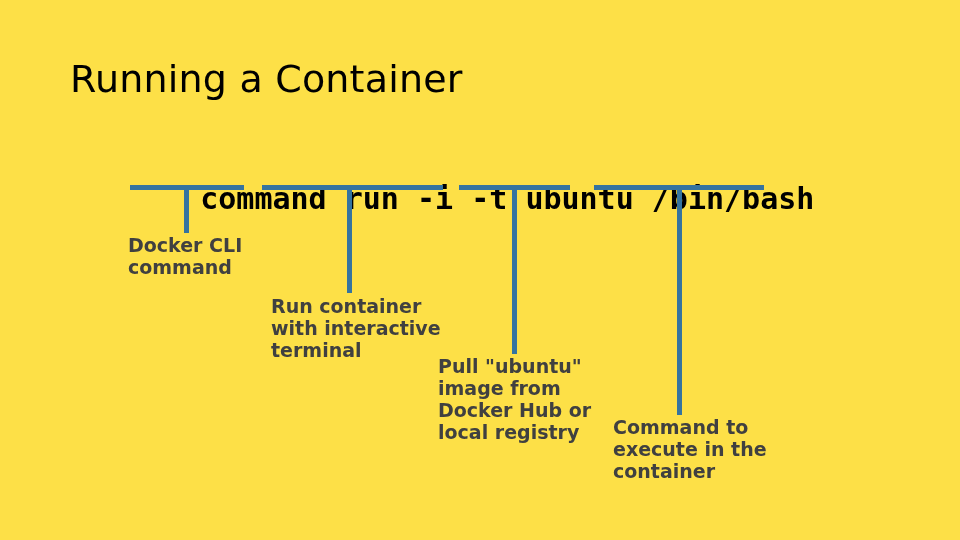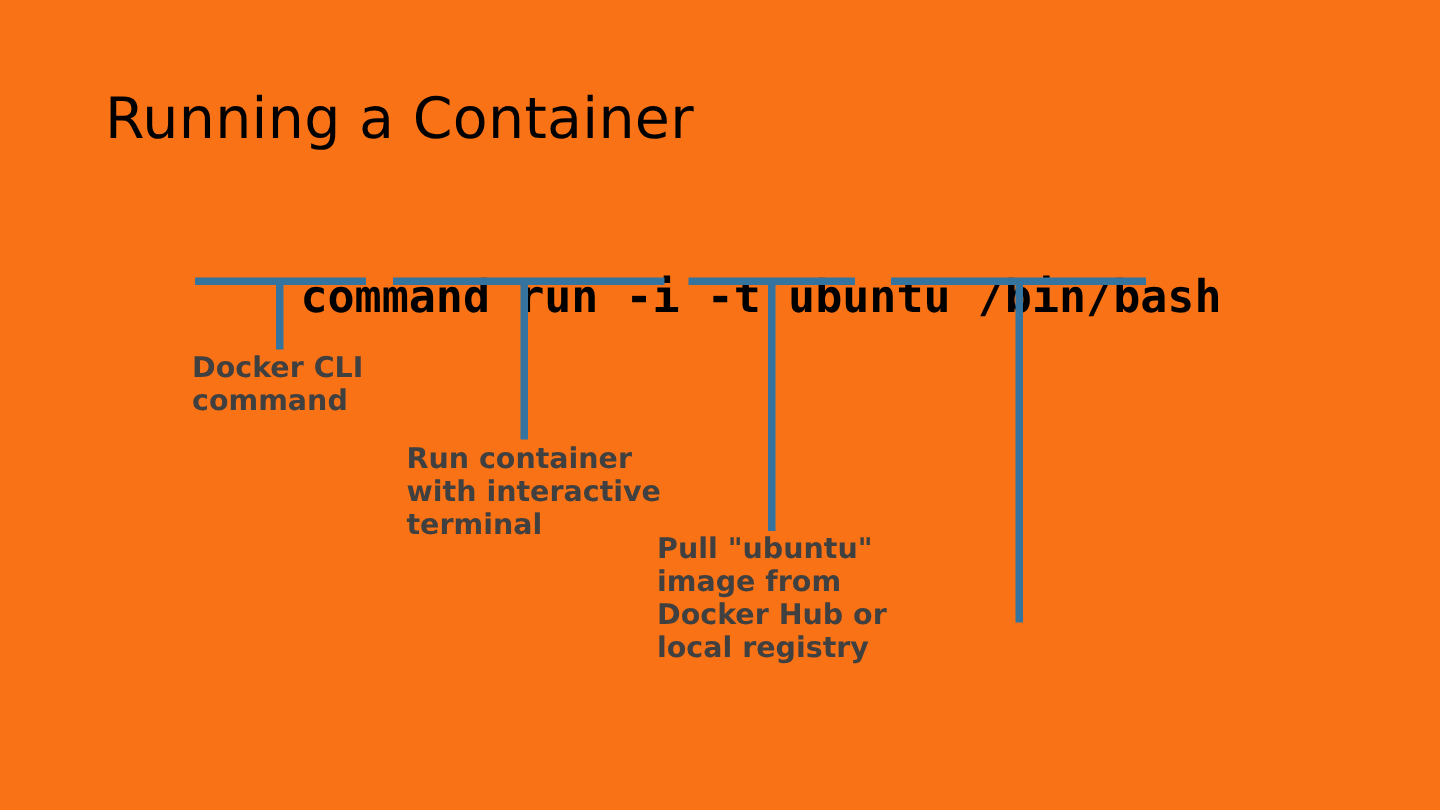--- a/index.html
+++ b/index.html
@@ -10,21 +10,21 @@
     width: 960px;
     height: 540px;
     background: #FFFFFF;
     font-family: "Liberation Sans", sans-serif;
     overflow: hidden;
   }
   #slide {
     position: relative;
     width: 960px;
     height: 540px;
-    background: #f97316;
+    background: #fde047;
   }
 
   
   #slide-title {
     position: absolute;
     left: 70px;
     top: 57px;
     font-family: "DejaVu Sans", sans-serif;
     font-size: 38px;
     font-weight: 400;
@@ -96,14 +96,15 @@
   <div class="dropline" style="left:347px; top:186px; height:107px;"></div>
   <div class="dropline" style="left:512px; top:186px; height:168px;"></div>
   <div class="dropline" style="left:677px; top:186px; height:229px;"></div>
 
   <div class="callout" id="callout-0">Docker CLI command</div>
 
   <div class="callout" id="callout-1">Run container with interactive terminal</div>
 
   <div class="callout" id="callout-2">Pull "ubuntu" image from Docker Hub or local registry</div>
 
+  <div class="callout" id="callout-3">Command to execute in the container</div>
 
 </div>
 
 </body></html>

